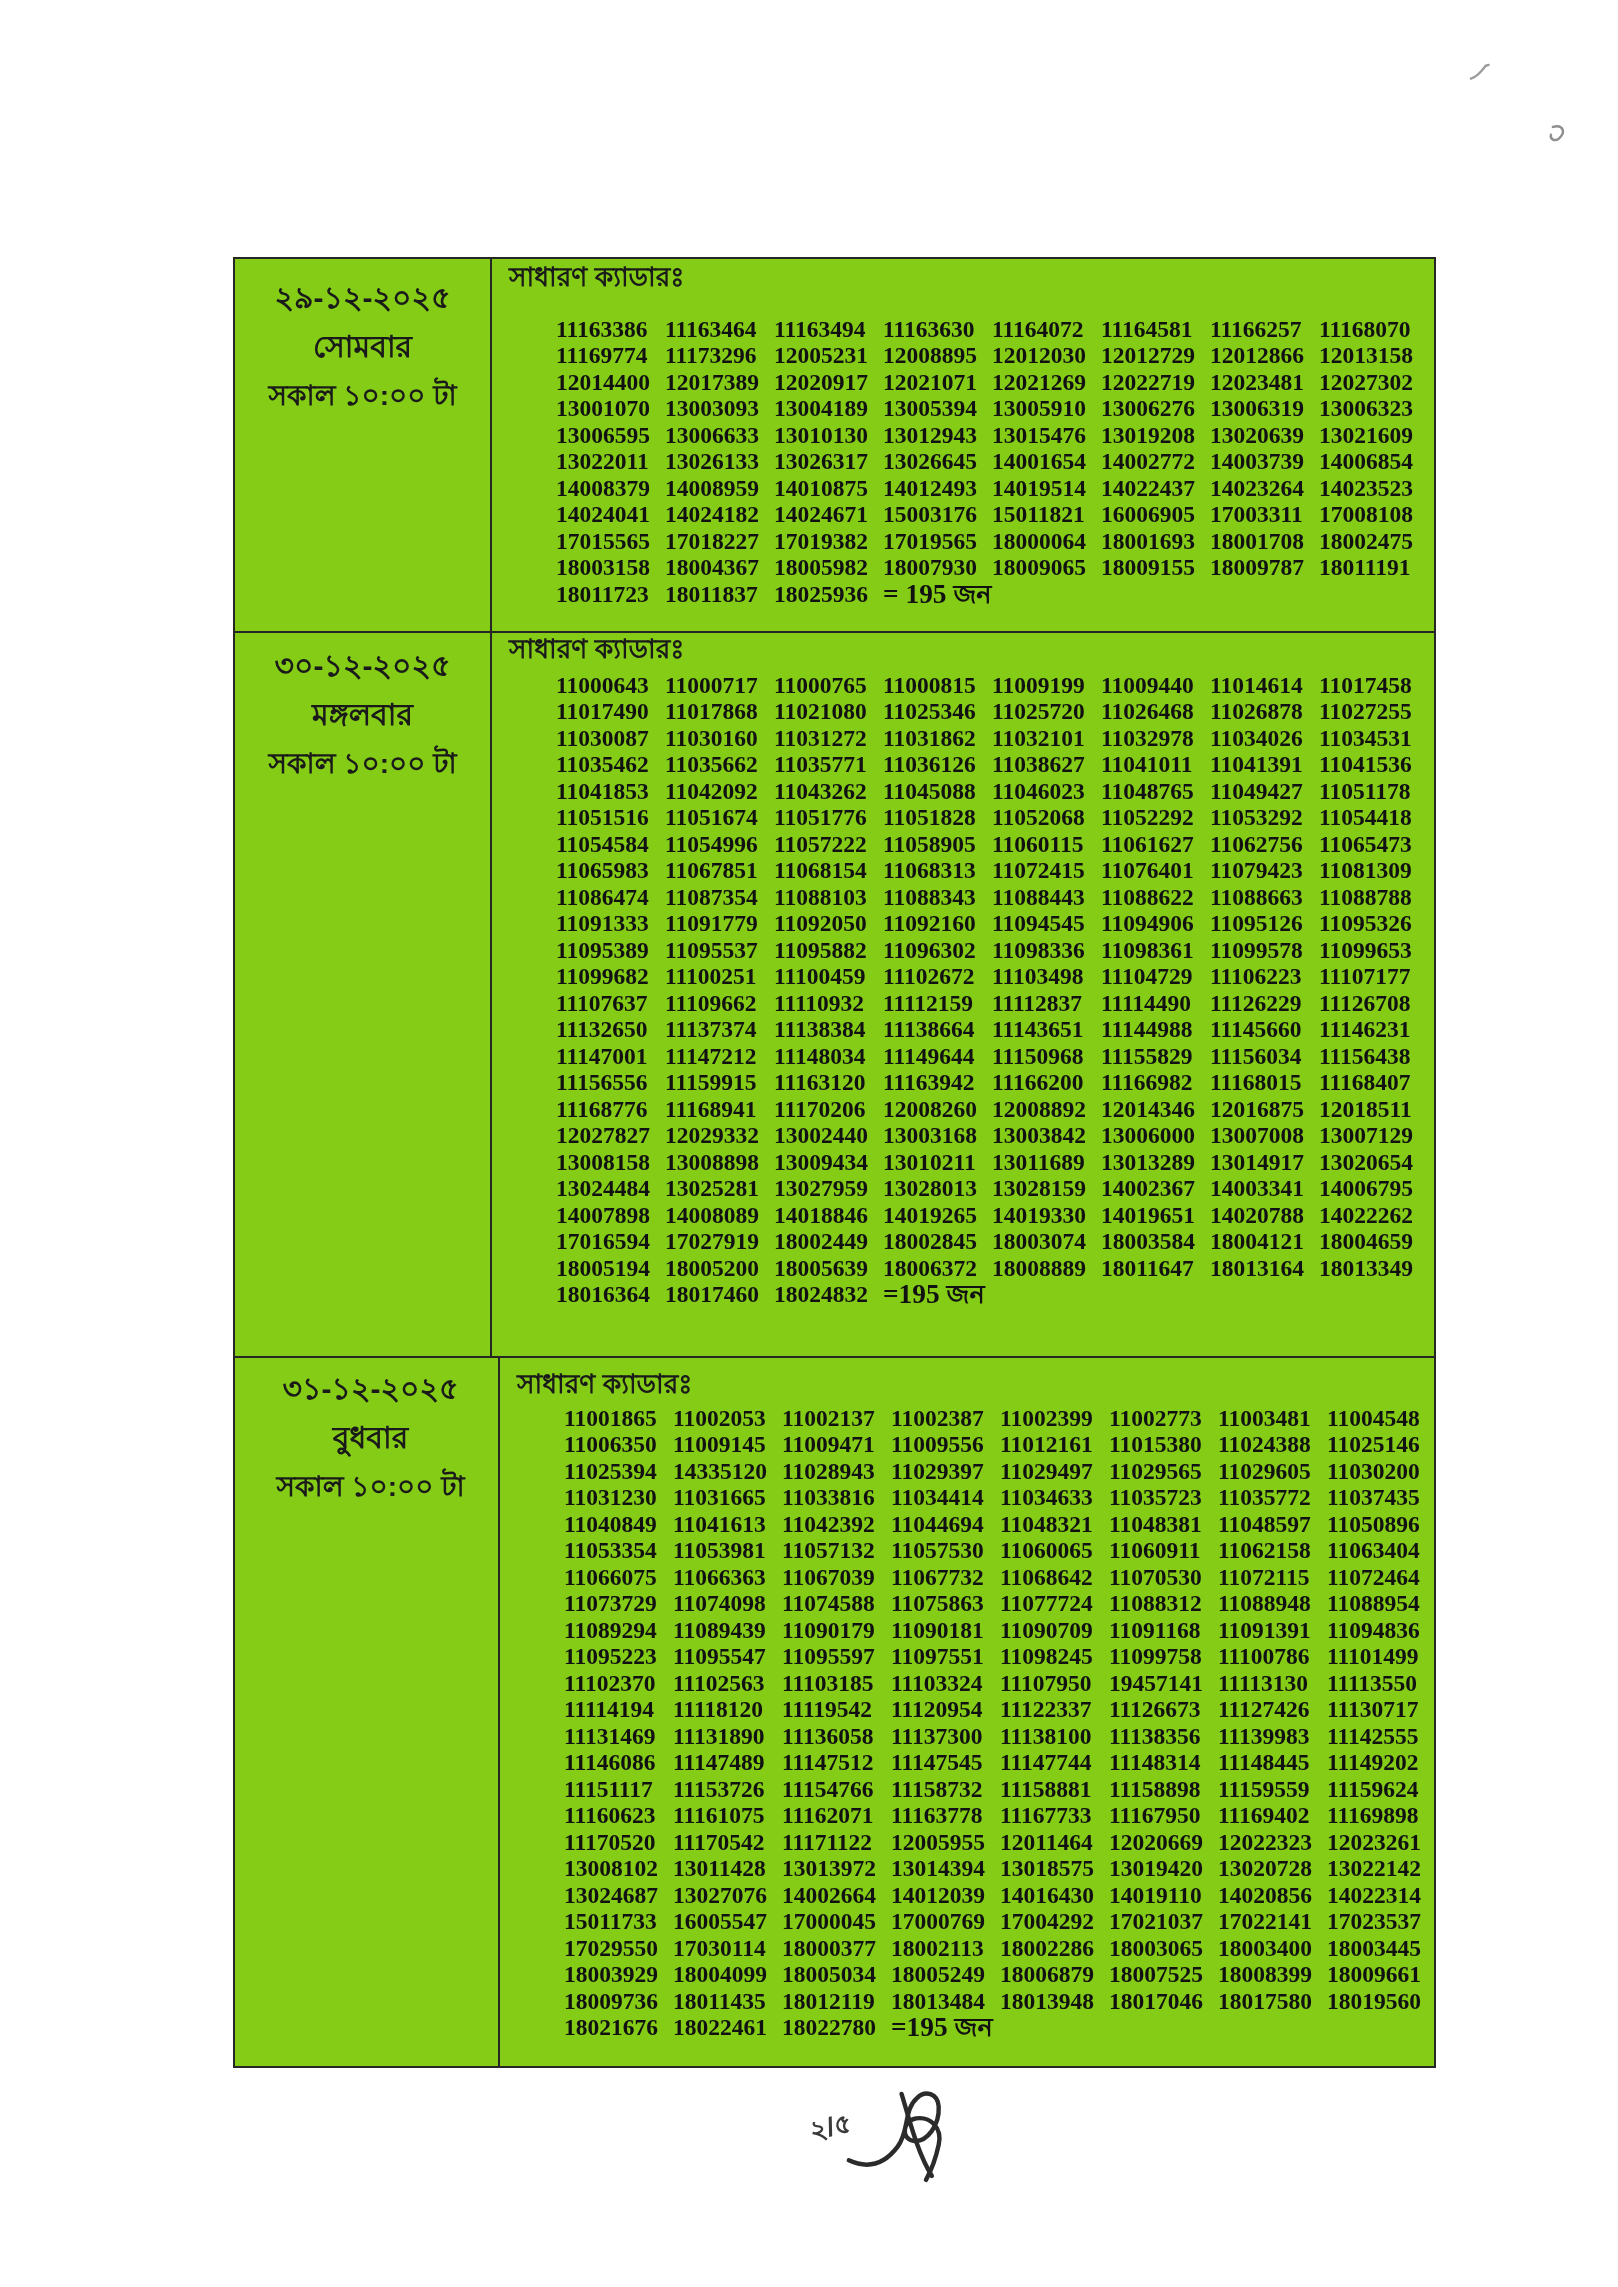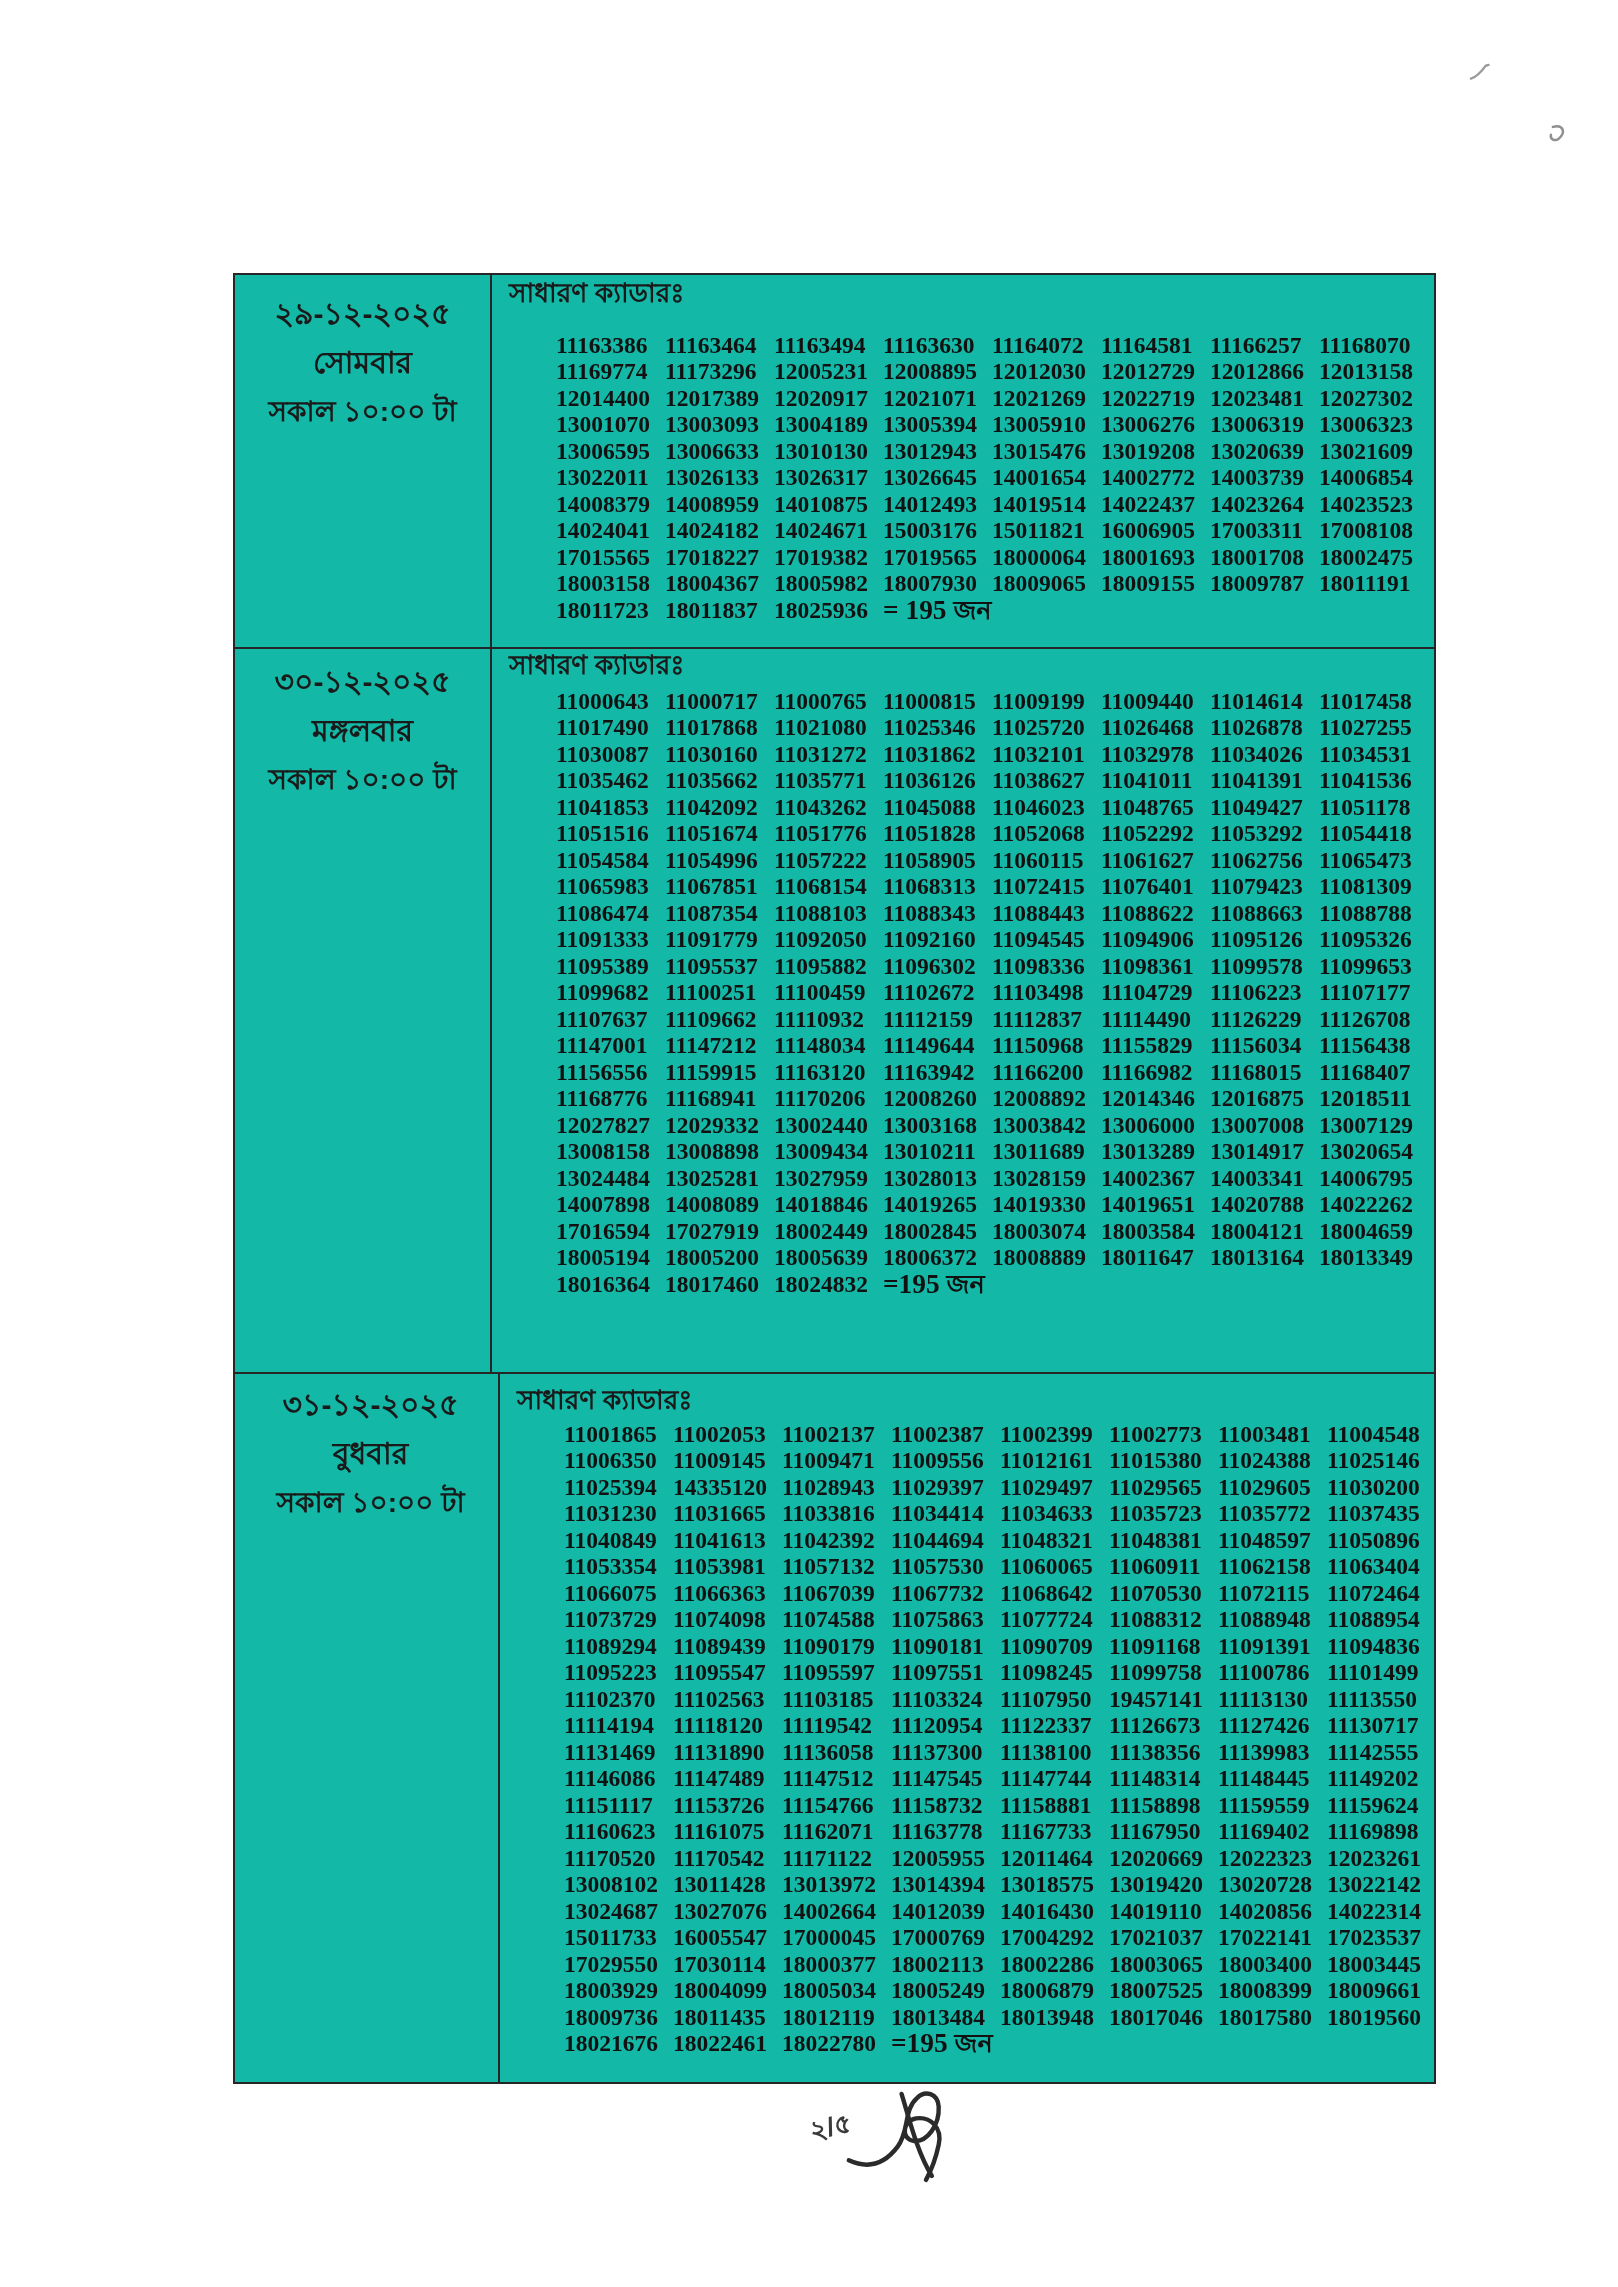--- a/index.html
+++ b/index.html
@@ -1,22 +1,22 @@
 <!DOCTYPE html>
 <html><head>
 <meta charset="utf-8">
 <style>
   html,body { margin:0; padding:0; background:#ffffff; }
   .page {
     position:relative; width:1618px; height:2288px; background:#ffffff;
     font-family:"Liberation Sans", sans-serif; color:#1a1a1a; overflow:hidden;
   }
   .table {
-    position:absolute; left:233px; top:273px; width:1199px;
-    border:2px solid #262626; box-sizing:content-box; background:#14b8a6;
+    position:absolute; left:233px; top:257px; width:1199px;
+    border:2px solid #262626; box-sizing:content-box; background:#84cc16;
   }
   .section { display:flex; box-sizing:border-box; overflow:hidden; }
   .section + .section { border-top:2px solid #262626; }
   .cell-date {
     width:257px; flex:0 0 257px; border-right:2px solid #262626;
     box-sizing:border-box; text-align:center;
   }
   .date-line { font-size:30px; font-weight:bold; line-height:49px; white-space:nowrap; }
   .day-line  { font-size:30px; font-weight:bold; line-height:49px; white-space:nowrap; }
   .time-line { font-size:28px; font-weight:bold; line-height:49px; white-space:nowrap; }
@@ -299,20 +299,30 @@
               <span class="num">11107637</span>
               <span class="num">11109662</span>
               <span class="num">11110932</span>
               <span class="num">11112159</span>
               <span class="num">11112837</span>
               <span class="num">11114490</span>
               <span class="num">11126229</span>
               <span class="num">11126708</span>
             </div>
             <div class="num-row">
+              <span class="num">11132650</span>
+              <span class="num">11137374</span>
+              <span class="num">11138384</span>
+              <span class="num">11138664</span>
+              <span class="num">11143651</span>
+              <span class="num">11144988</span>
+              <span class="num">11145660</span>
+              <span class="num">11146231</span>
+            </div>
+            <div class="num-row">
               <span class="num">11147001</span>
               <span class="num">11147212</span>
               <span class="num">11148034</span>
               <span class="num">11149644</span>
               <span class="num">11150968</span>
               <span class="num">11155829</span>
               <span class="num">11156034</span>
               <span class="num">11156438</span>
             </div>
             <div class="num-row">

